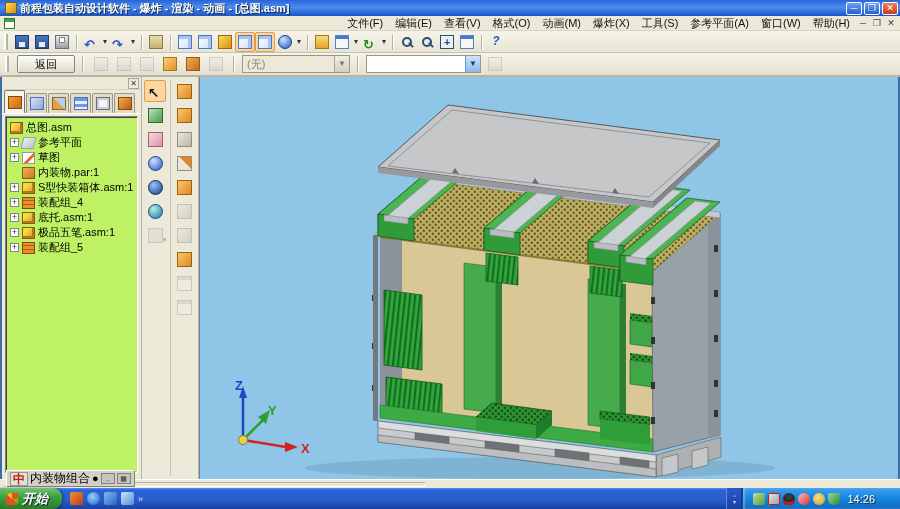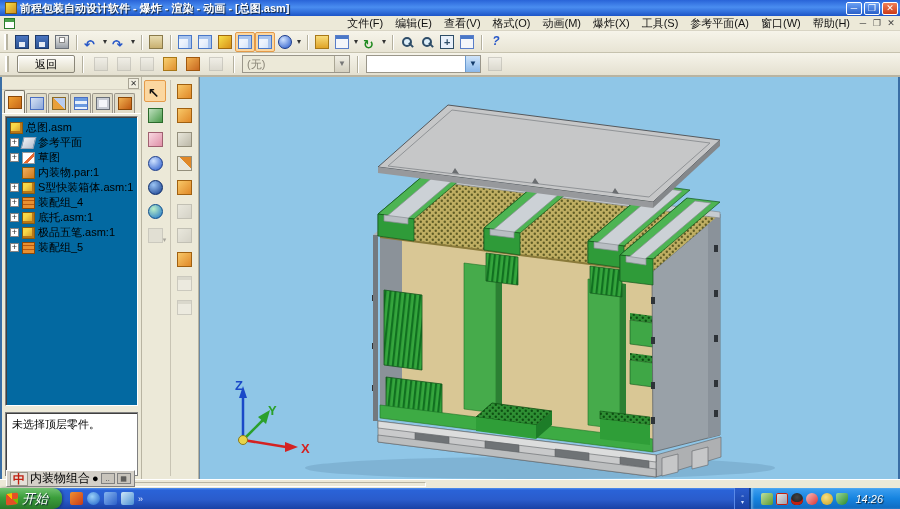--- a/index.html
+++ b/index.html
@@ -85,21 +85,21 @@
     display:flex;align-items:center;justify-content:center;}
   .etab[data-active="true"]{background:#f6f4ea;height:23px;border-color:#7a7668;}
   .tic{width:14px;height:13px;}
   [data-icon="tab-assembly-tree"] .tic{background:linear-gradient(135deg,#f0a030,#c86818);border:1px solid #8a4808;}
   [data-icon="tab-alternate"] .tic{background:linear-gradient(135deg,#d8e2f4,#8aa6d8);border:1px solid #4a6ec0;}
   [data-icon="tab-family"] .tic{background:linear-gradient(45deg,#e8a03a 50%,#b8ccf0 50%);border:1px solid #8a6a28;}
   [data-icon="tab-layers"] .tic{background:repeating-linear-gradient(180deg,#6a9ae0 0 3px,#e8f0fb 3px 6px);border:1px solid #4a6ec0;}
   [data-icon="tab-sensors"] .tic{background:#f4f6fa;border:1px solid #6a7078;box-shadow:inset 0 0 0 2px #c8ccd4;}
   [data-icon="tab-playback"] .tic{background:linear-gradient(135deg,#f0b050,#c05810);border:1px solid #8a4808;}
 
-  .etree{flex:1;margin:2px 3px;background:#0369a1;border:1px solid #808080;border-bottom-color:#fff;border-right-color:#fff;
+  .etree{flex:1;margin:2px 3px;background:#bef264;border:1px solid #808080;border-bottom-color:#fff;border-right-color:#fff;
     box-shadow:inset 1px 1px 0 #404040;overflow:hidden;padding:3px 0 0 4px;}
   .trow{display:flex;align-items:center;height:15px;font-size:11px;white-space:nowrap;}
   .texp{width:9px;height:9px;border:1px solid #848484;background:#fff;font-size:9px;line-height:7px;text-align:center;color:#333;flex:none;margin-right:3px;}
   .texp[data-exp="false"]{visibility:hidden;}
   .ticon{width:13px;height:12px;display:inline-block;margin-right:3px;flex:none;}
   .ticon[data-icon="asm"],.ticon[data-icon="asm-root"]{background:linear-gradient(135deg,#f8d848 30%,#d09020);border:1px solid #8a5a10;box-shadow:inset -2px -2px 0 #b87818;}
   .ticon[data-icon="part"]{background:linear-gradient(135deg,#f0b060,#d07818);border:1px solid #8a5a10;}
   .ticon[data-icon="group"]{background:repeating-linear-gradient(0deg,#e89030 0 3px,#b85810 3px 4px);border:1px solid #8a4808;}
   .ticon[data-icon="ref-planes"]{background:linear-gradient(135deg,#eef0f4,#b8c2d0);border:1px solid #9aa4b4;transform:skewX(-14deg);}
   .ticon[data-icon="sketch"]{background:linear-gradient(135deg,#fff 52%,#e86830 52% 68%,#fff 68%);border:1px solid #999;}
@@ -148,33 +148,33 @@
 
   
   .taskbar{position:absolute;left:0;right:0;bottom:0;height:21px;display:flex;align-items:stretch;
     background:linear-gradient(180deg,#4f91ef 0%,#2a63d8 10%,#2a5ccc 55%,#1941a5 100%);}
   .startbtn{display:flex;align-items:center;gap:4px;padding:0 14px 0 6px;border-radius:0 9px 9px 0;
     background:linear-gradient(180deg,#71c271 0%,#3c9f3c 45%,#2a7a2a 100%);box-shadow:1px 0 3px rgba(0,0,0,.4);}
   .winflag{width:12px;height:12px;background:
      linear-gradient(45deg,#e34f26 0 50%,transparent 50%),
      conic-gradient(#e34f26 0 25%,#7fba00 0 50%,#2a7fd4 0 75%,#ffb900 0 100%);
      border-radius:2px;transform:skewY(-6deg);}
-  .starttext{color:#fff;font-weight:normal;font-style:italic;font-size:13px;text-shadow:1px 1px 1px #123;}
+  .starttext{color:#fff;font-weight:bold;font-style:italic;font-size:13px;text-shadow:1px 1px 1px #123;}
   .qlaunch{display:flex;align-items:center;gap:4px;padding:0 8px;}
   .qicon{width:13px;height:13px;border-radius:2px;}
   [data-icon="media-player"].qicon{background:linear-gradient(135deg,#f09030,#c83a18);}
   [data-icon="internet-explorer"].qicon{background:radial-gradient(circle at 40% 35%,#9ad0f8,#1a5fc8);border-radius:50%;}
   [data-icon="messenger"].qicon{background:linear-gradient(135deg,#8ab8f0,#2a5fc8);}
   [data-icon="show-desktop"].qicon{background:linear-gradient(135deg,#cfe8f8,#4a8fd4);}
   .qmore{color:#dfe8ff;font-size:9px;align-self:center;}
   .tb-flex{flex:1;}
   .tbdivider{width:16px;background:linear-gradient(180deg,#2a5ccc,#1941a5);border-left:1px solid #5a8ae8;border-right:1px solid #123a8a;
     display:flex;flex-direction:column;align-items:center;justify-content:center;color:#cfe0ff;font-size:6px;line-height:6px;}
-  .tray{display:flex;align-items:center;gap:3px;padding:0 17px 0 10px;
-    background:linear-gradient(180deg,#3fa0f0 0%,#1684e0 50%,#0f6ac0 100%);border-left:1px solid #0a4a9a;box-shadow:inset 2px 0 2px rgba(255,255,255,.3);font-style:italic;}
+  .tray{display:flex;align-items:center;gap:3px;padding:0 25px 0 10px;
+    background:linear-gradient(180deg,#3fa0f0 0%,#1684e0 50%,#0f6ac0 100%);border-left:1px solid #0a4a9a;box-shadow:inset 2px 0 2px rgba(255,255,255,.3);}
   .trayicon{width:12px;height:12px;border-radius:2px;}
   [data-icon="user-online"].trayicon{background:linear-gradient(135deg,#bfe0a0,#5a9a30);}
   [data-icon="network-error"].trayicon{background:linear-gradient(135deg,#e8e8e8,#9a9aa8);box-shadow:inset 0 0 0 1px #c02010;}
   [data-icon="qq-penguin"].trayicon{background:radial-gradient(circle at 50% 35%,#444,#111);border-radius:50% 50% 40% 40%;box-shadow:inset 0 -3px 0 #c02010;}
   [data-icon="security-alert"].trayicon{background:linear-gradient(135deg,#f8c0c0,#d83030);border-radius:50%;}
   [data-icon="coin-guard"].trayicon{background:radial-gradient(circle at 40% 35%,#f8e080,#c8a020);border-radius:50%;}
   [data-icon="shield-green"].trayicon{background:linear-gradient(135deg,#9ad89a,#2a8a2a);border-radius:2px 2px 6px 6px;}
   .traytime{color:#fff;font-size:11px;margin-left:4px;text-shadow:1px 1px 1px #123;}
 </style>
 </head>
@@ -385,23 +385,20 @@
             <span class="ticon" data-icon="asm"></span>
             <span class="tlabel">极品五笔.asm:1</span>
           </div>
           <div class="trow">
             <span class="texp" data-exp="true">+</span>
             <span class="ticon" data-icon="group"></span>
             <span class="tlabel">装配组_5</span>
           </div>
         </div>
       <div class="esplit"></div>
-      <div class="emsg">
-        <span>未选择顶层零件。</span>
-      </div>
     </div>
 
     <div class="toolcol">
       <div class="vstack">
 
       <span class="vbtn" data-icon="select-arrow" data-pressed="true">
             <i class="vic"></i>
           </span>
           <span class="vbtn" data-icon="pan-grid">
             <i class="vic"></i>

